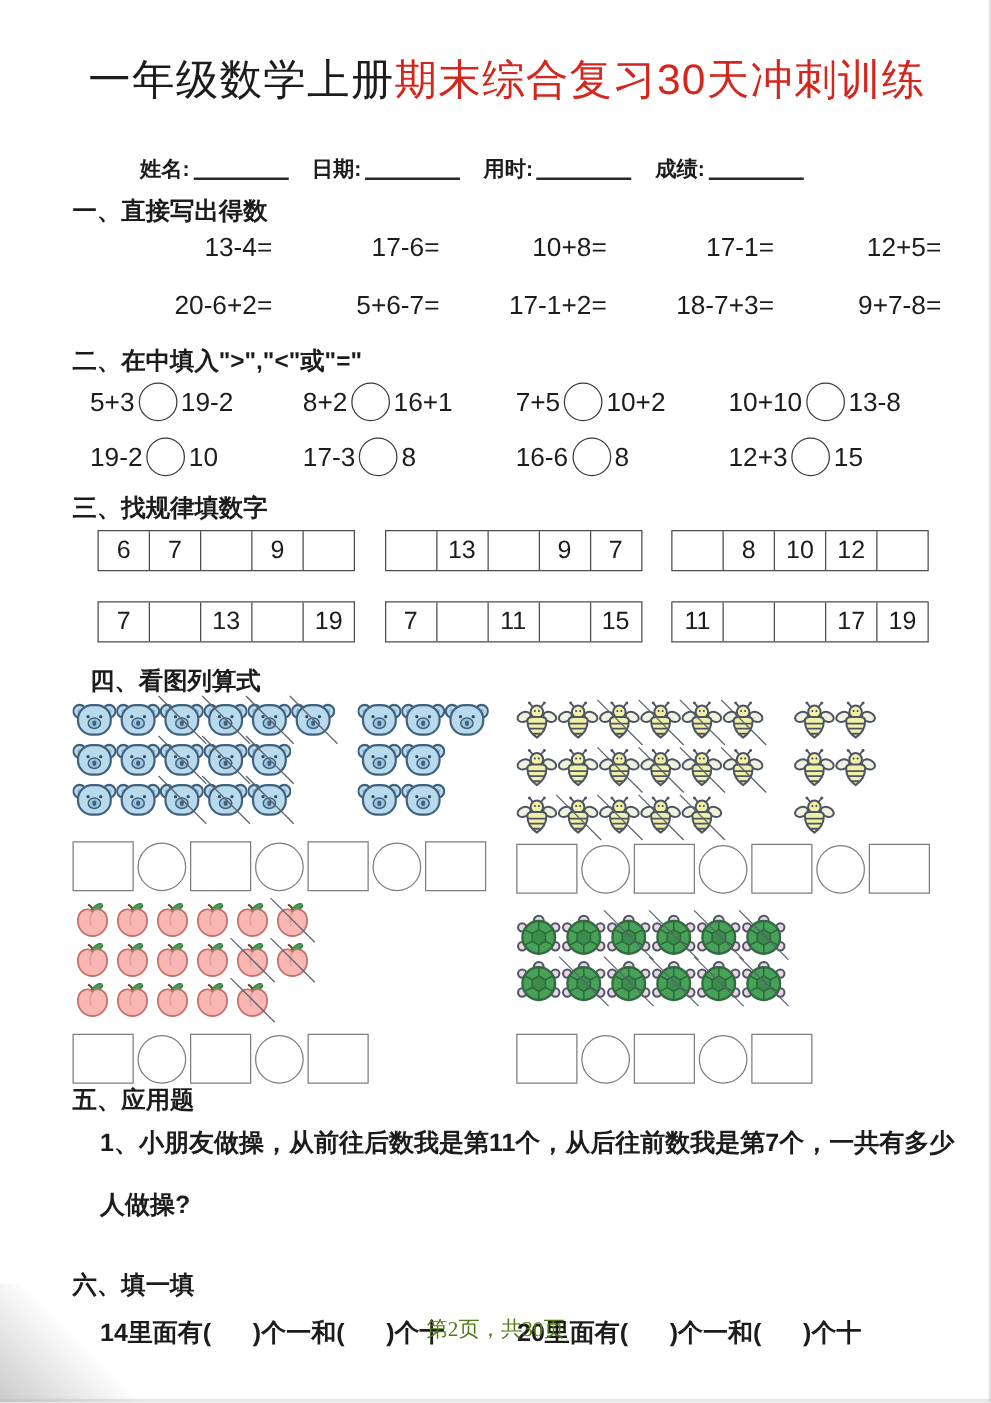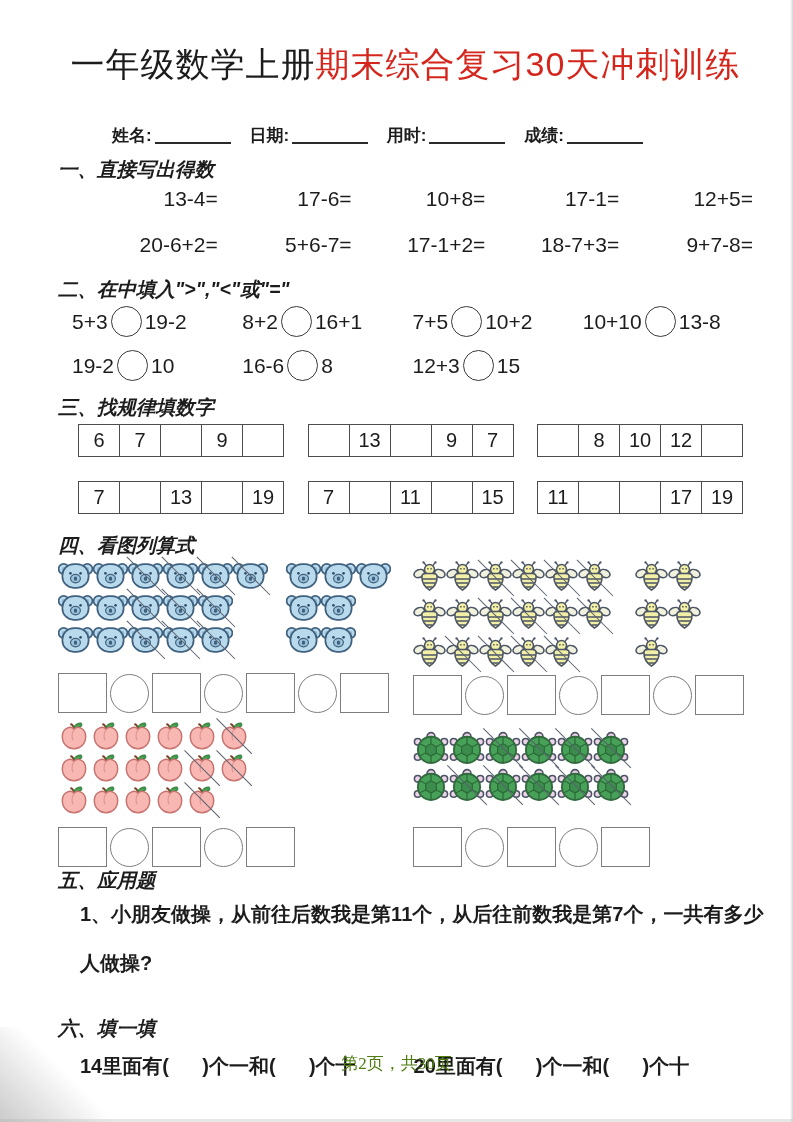--- a/index.html
+++ b/index.html
@@ -8,25 +8,25 @@
   .content{position:absolute;left:58px;right:40px;top:0;}
 
   
   .title{padding-top:44px;text-align:center;font-size:34px;font-weight:normal;letter-spacing:1px;white-space:nowrap;line-height:40px;}
 
   
   .info{margin:40px 0 0 54px;font-size:17px;font-weight:bold;height:24px;}
   .fld{margin-right:14px;}
   .blank{display:inline-block;width:76px;height:15px;border-bottom:2px solid #2a2a2a;margin-left:3px;vertical-align:-3px;}
 
-  .sec-title{font-size:19.5px;font-weight:bold;line-height:22px;font-style:italic;}
+  .sec-title{font-size:19.5px;font-weight:bold;line-height:22px;}
   .st1{margin-top:10px;}
   .st2{margin-top:20px;}
   .st3{margin-top:14px;}
-  .st4{margin-top:20px;}
+  .st4{margin-top:20px;margin-left:14px;}
   .st5{margin-top:2px;}
   .st6{margin-top:40px;}
 
   
   .eq-rows{margin-top:6px;}
   .eq-row{display:grid;grid-template-columns:repeat(5,1fr);padding-left:26px;font-size:21px;line-height:26px;margin-bottom:20px;text-align:right;}
 
   
   .cmp-rows{margin-top:4px;}
   .cmp-row{display:grid;grid-template-columns:repeat(4,1fr);padding-left:14px;font-size:21px;align-items:center;margin-bottom:10px;height:34px;}
@@ -116,20 +116,21 @@
     <div class="sec-title st2">二、在中填入"&gt;","&lt;"或"="</div>
     <div class="cmp-rows">
         <div class="cmp-row">
           <span class="cmp"><span>5+3</span><span class="cmp-circle"></span><span>19-2</span></span>
           <span class="cmp"><span>8+2</span><span class="cmp-circle"></span><span>16+1</span></span>
           <span class="cmp"><span>7+5</span><span class="cmp-circle"></span><span>10+2</span></span>
           <span class="cmp"><span>10+10</span><span class="cmp-circle"></span><span>13-8</span></span>
         </div>
         <div class="cmp-row">
           <span class="cmp"><span>19-2</span><span class="cmp-circle"></span><span>10</span></span>
+          <span class="cmp"><span>17-3</span><span class="cmp-circle"></span><span>8</span></span>
           <span class="cmp"><span>16-6</span><span class="cmp-circle"></span><span>8</span></span>
           <span class="cmp"><span>12+3</span><span class="cmp-circle"></span><span>15</span></span>
         </div>
       </div>
 
     <div class="sec-title st3">三、找规律填数字</div>
     <div class="strip-row">
         <div class="strip">
           <span class="cell">6</span>
           <span class="cell">7</span>

